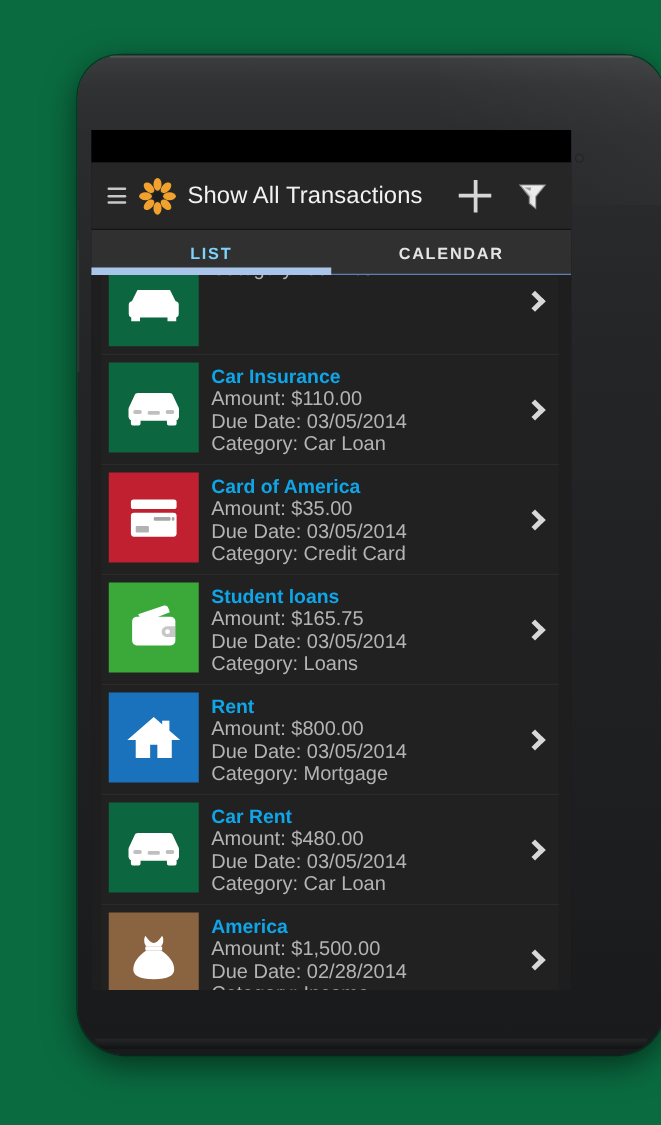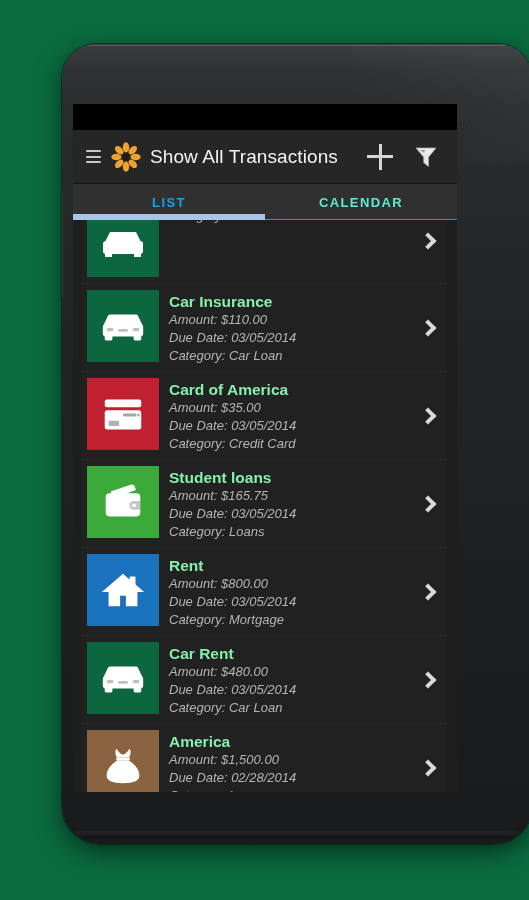--- a/index.html
+++ b/index.html
@@ -134,26 +134,26 @@
   
   .tabs {
     height: 36px;
     background: #303030;
     display: flex;
     position: relative;
   }
   .tab {
     flex: 1 1 0;
     display: flex; align-items: center; justify-content: center;
-    color: #5eead4;
+    color: #e5e5e5;
     font-size: 13px;
     font-weight: bold;
     letter-spacing: 1.4px;
   }
-  .tab.active { color: #0ea5e9; }
+  .tab.active { color: #7dd3fc; }
   .tab-underline {
     position: absolute;
     left: 0; bottom: 0;
     height: 1px; width: 100%;
     background: #5b7fb5;
   }
   .tab-indicator {
     position: absolute;
     left: 0; bottom: 0;
     width: 50%;
@@ -180,30 +180,29 @@
   }
   .tile {
     width: 72px; height: 72px;
     flex: 0 0 auto;
     margin: 0 10px 0 6px;
     display: flex; align-items: center; justify-content: center;
     position: relative;
   }
   .row-body { flex: 1 1 auto; min-width: 0; padding-top: 2px; }
   .row-title {
-    color: #86efac;
+    color: #0ea5e9;
     font-size: 15.5px;
     font-weight: bold;
     line-height: 19px;
     white-space: nowrap;
   }
   .row-line {
     color: #b4b4b4;
-    font-size: 13px;
-    font-style: italic;
+    font-size: 16px;
     line-height: 18px;
     white-space: nowrap;
   }
   .chevron {
     flex: 0 0 auto;
     width: 34px;
     align-self: center;
     display: flex; align-items: center; justify-content: center;
   }
   .chev-glyph {

